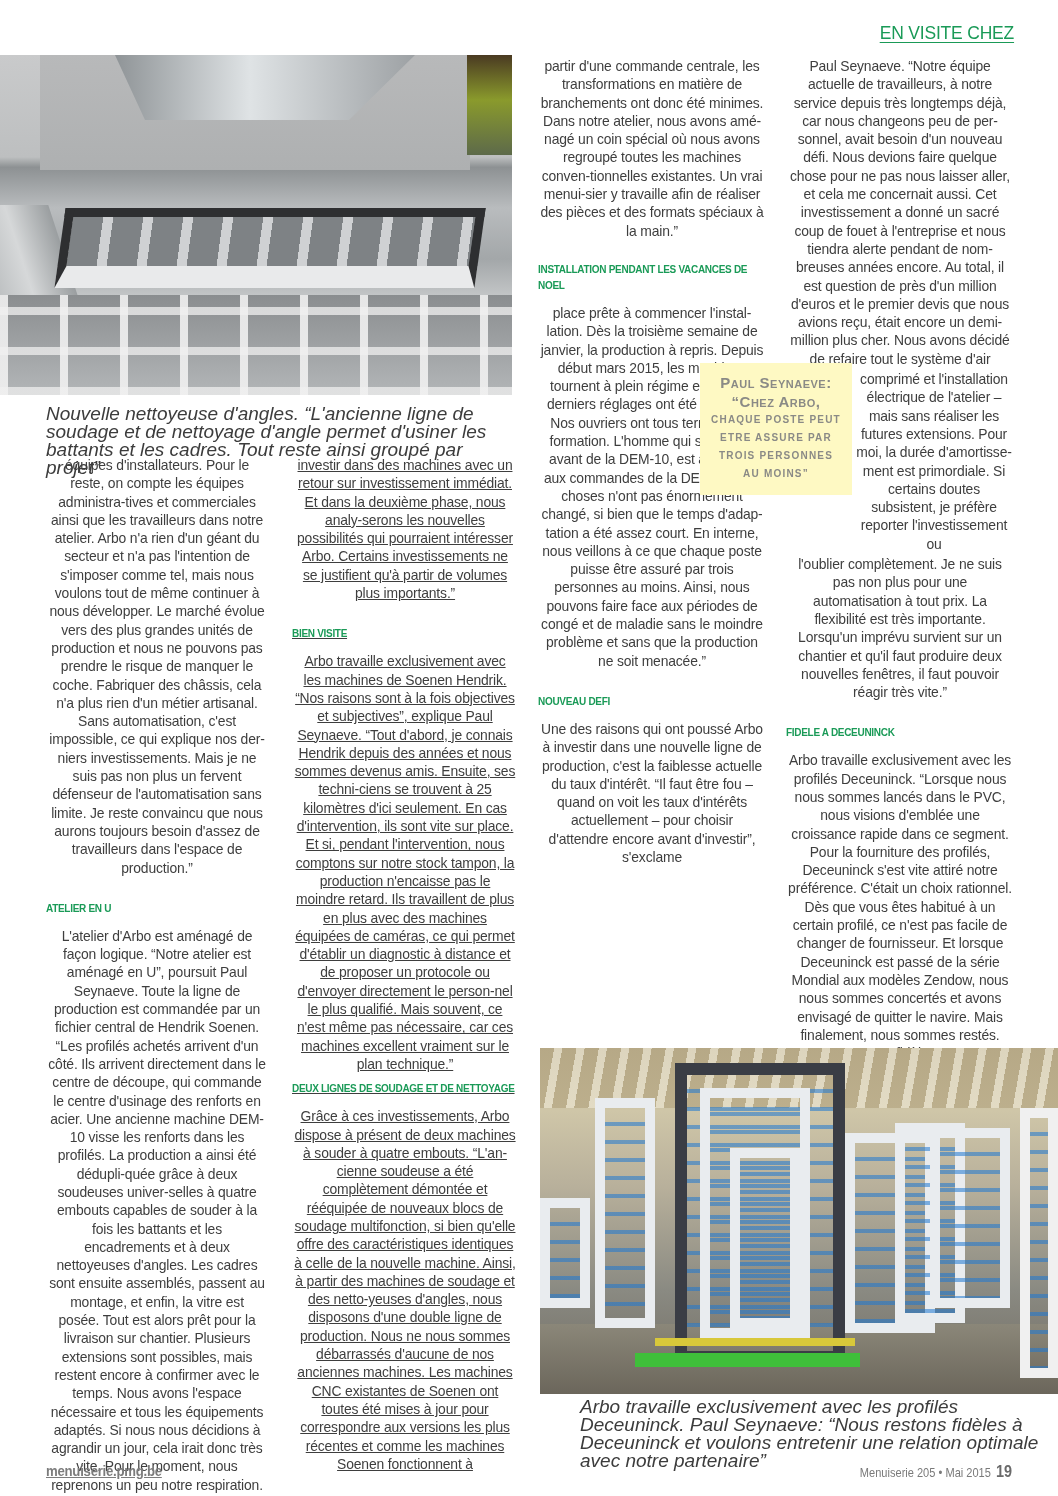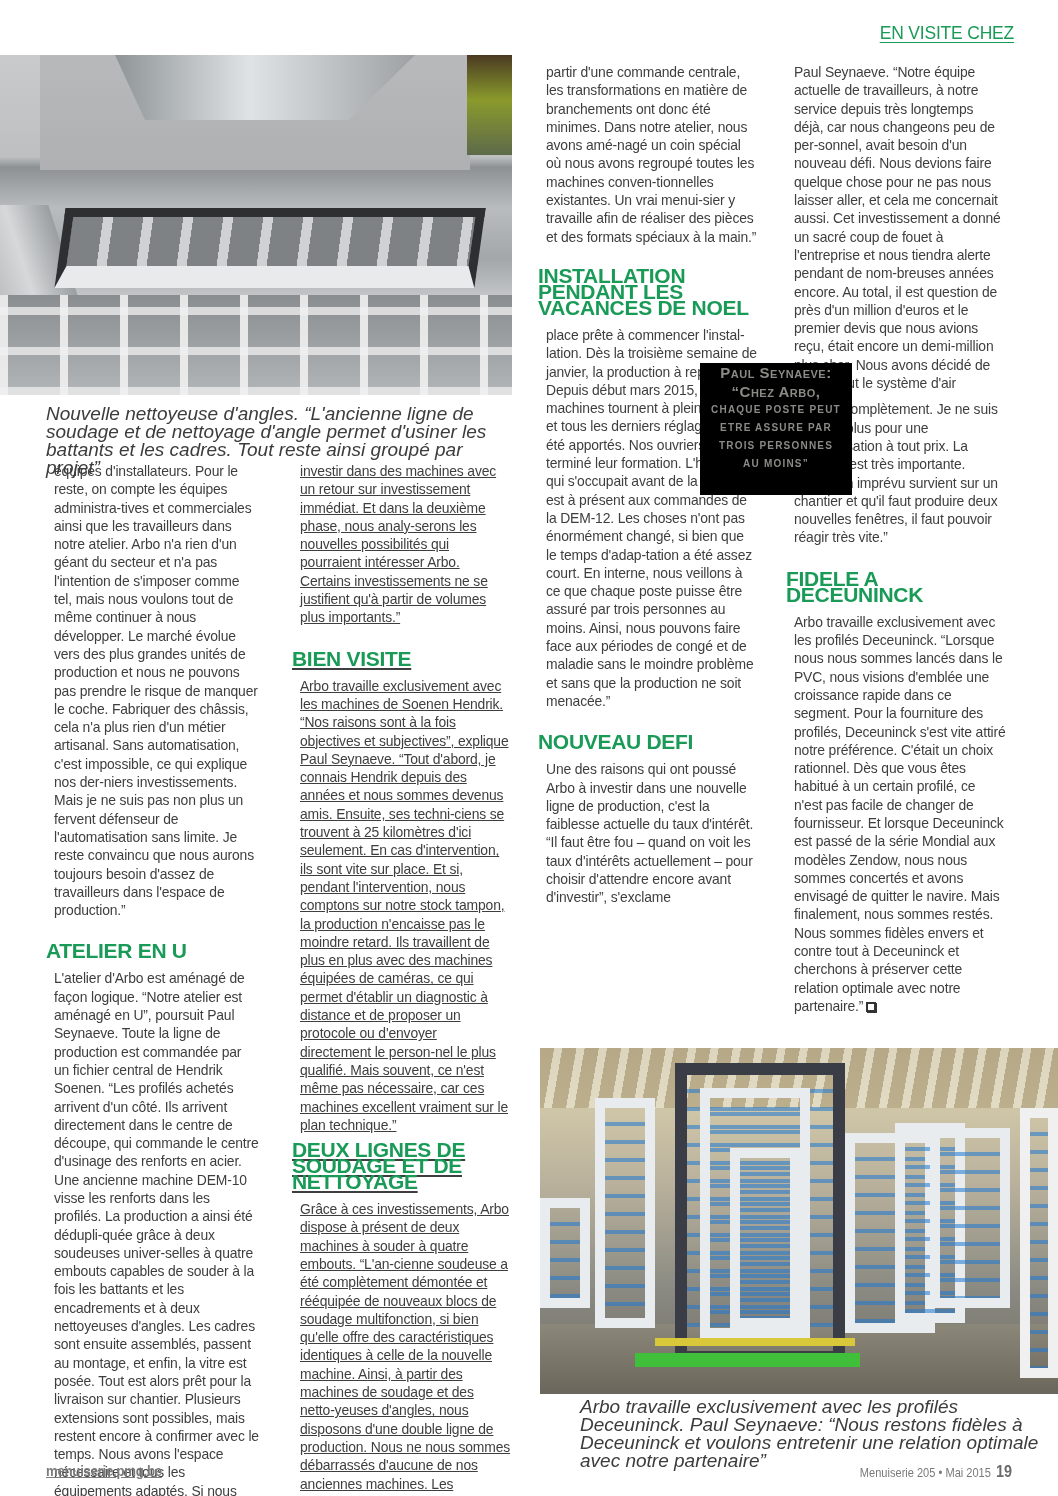--- a/index.html
+++ b/index.html
@@ -53,34 +53,35 @@
   .caption {
     position: absolute; font-style: italic; font-size: 19px; line-height: 18px; color: #3c3c3c;
   }
   .caption-1 { left: 46px; top: 405px; width: 470px; }
   .caption-2 { left: 537px; top: 1398px; width: 480px; margin-left: 43px; }
 
   .col {
     position: absolute; font-size: 13.9px; line-height: 18.3px; color: #3e3e3e;
     letter-spacing: -0.15px;
   }
-  .col p { margin: 8px; }
+  .col p { margin: 2px; text-align: center; }
   .col h2 {
-    font-size: 21px; line-height: 16px; color: #1a9a57; font-weight: bold;
+    font-size: 10px; line-height: 16px; color: #1a9a57; font-weight: bold;
     letter-spacing: -0.3px; margin: 24px 0 10px 0;
   }
   .col1 { left: 46px; top: 454px; width: 222px; }
   .col2 { left: 292px; top: 454px; width: 226px; text-decoration: underline; }
   .col3 { left: 538px; top: 55px; width: 228px; }
   .col4 { left: 786px; top: 55px; width: 228px; }
 
   .pullquote {
     position: absolute; left: 700px; top: 363px; width: 152px; height: 132px;
-    background: #000000; text-align: center; color: #8a8a86;
+    background: #fef9c3; text-align: center; color: #8a8a86;
     font-weight: bold; font-size: 11px; line-height: 18px; letter-spacing: 1.2px;
+    padding-top: 10px;
   }
   .pullquote .big { font-size: 15px; letter-spacing: 0.5px; line-height: 19px; font-variant: small-caps; }
   .pullquote .sm { font-size: 10px; }
 
   
   .photo2 {
     position: absolute; left: 540px; top: 1048px; width: 518px; height: 346px; overflow: hidden;
     background: linear-gradient(180deg, #a69a7d 0%, #cfc6a8 18%, #b8b09b 40%, #8a8a82 70%, #6f6a60 100%);
   }
   .photo2 .roof {
@@ -148,20 +149,21 @@
 <div class="col col3">
   <p>partir d'une commande centrale, les transformations en matière de branchements ont donc été minimes. Dans notre atelier, nous avons amé-nagé un coin spécial où nous avons regroupé toutes les machines conven-tionnelles existantes. Un vrai menui-sier y travaille afin de réaliser des pièces et des formats spéciaux à la main.”</p>
   <h2 style="margin-top:22px;">INSTALLATION PENDANT LES VACANCES DE NOEL</h2>
   <p>place prête à commencer l'instal-lation. Dès la troisième semaine de janvier, la production à repris. Depuis début mars 2015, les machines tournent à plein régime et tous les derniers réglages ont été apportés. Nos ouvriers ont tous terminé leur formation. L'homme qui s'occupait avant de la DEM-10, est à présent aux commandes de la DEM-12. Les choses n'ont pas énormément changé, si bien que le temps d'adap-tation a été assez court. En interne, nous veillons à ce que chaque poste puisse être assuré par trois personnes au moins. Ainsi, nous pouvons faire face aux périodes de congé et de maladie sans le moindre problème et sans que la production ne soit menacée.”</p>
   <h2>NOUVEAU DEFI</h2>
   <p>Une des raisons qui ont poussé Arbo à investir dans une nouvelle ligne de production, c'est la faiblesse actuelle du taux d'intérêt. “Il faut être fou – quand on voit les taux d'intérêts actuellement – pour choisir d'attendre encore avant d'investir”, s'exclame</p>
 </div>
 
 <div class="col col4">
   <p>Paul Seynaeve. “Notre équipe actuelle de travailleurs, à notre service depuis très longtemps déjà, car nous changeons peu de per-sonnel, avait besoin d'un nouveau défi. Nous devions faire quelque chose pour ne pas nous laisser aller, et cela me concernait aussi. Cet investissement a donné un sacré coup de fouet à l'entreprise et nous tiendra alerte pendant de nom-breuses années encore. Au total, il est question de près d'un million d'euros et le premier devis que nous avions reçu, était encore un demi-million plus cher. Nous avons décidé de refaire tout le système d'air</p>
+  <p style="margin-left:70px">comprimé et l'installation électrique de l'atelier – mais sans réaliser les futures extensions. Pour moi, la durée d'amortisse-ment est primordiale. Si certains doutes subsistent, je préfère reporter l'investissement ou</p>
   <p>l'oublier complètement. Je ne suis pas non plus pour une automatisation à tout prix. La flexibilité est très importante. Lorsqu'un imprévu survient sur un chantier et qu'il faut produire deux nouvelles fenêtres, il faut pouvoir réagir très vite.”</p>
   <h2>FIDELE A DECEUNINCK</h2>
   <p><span>Arbo travaille exclusivement avec les profilés Deceuninck. “Lorsque nous nous sommes lancés dans le PVC, nous visions d'emblée une croissance rapide dans ce segment. Pour la fourniture des profilés, Deceuninck s'est vite attiré notre préférence. C'était un choix rationnel. Dès que vous êtes habitué à un certain profilé, ce n'est pas facile de changer de fournisseur. Et lorsque Deceuninck est passé de la série Mondial aux modèles Zendow, nous nous sommes concertés et avons envisagé de quitter le navire. Mais finalement, nous sommes restés. Nous sommes fidèles envers et contre tout à Deceuninck et cherchons à préserver cette relation optimale avec notre partenaire.”</span><span class="end-mark"></span></p>
 </div>
 
 <div class="pullquote">
   <div class="big">Paul Seynaeve:</div>
   <div class="big">“Chez Arbo,</div>
   <div class="sm">CHAQUE POSTE PEUT</div>
   <div class="sm">ETRE ASSURE PAR</div>

